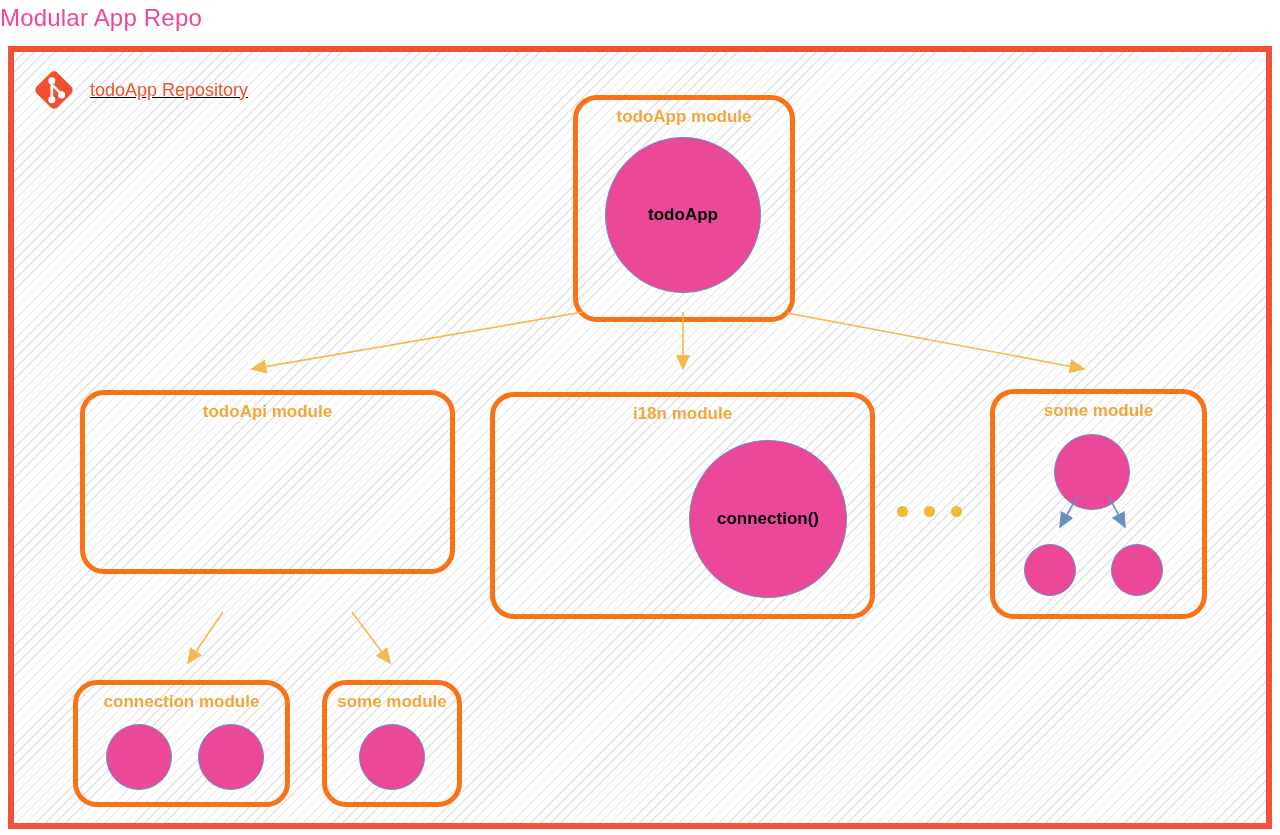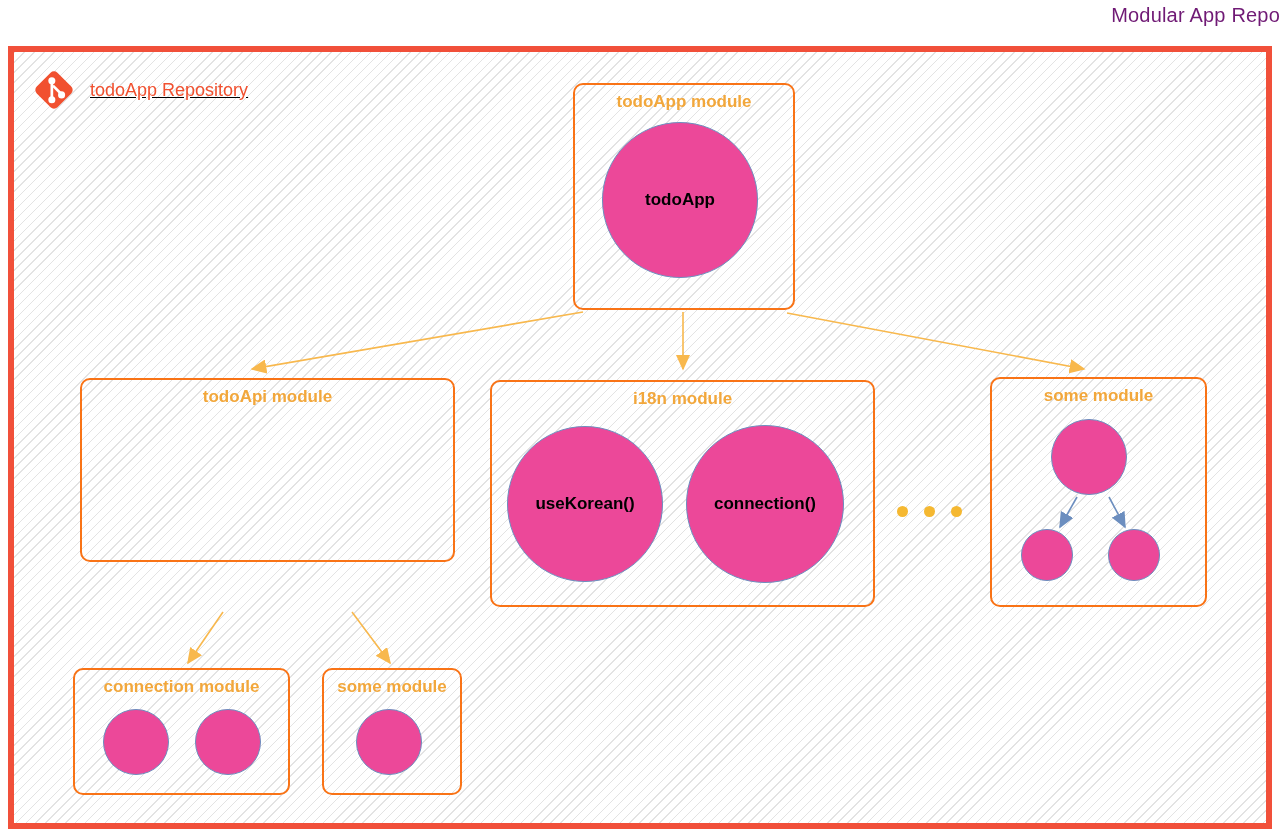--- a/index.html
+++ b/index.html
@@ -1,36 +1,36 @@
 <!DOCTYPE html>
 <html><head>
 <meta charset="utf-8">
 <style>
   html,body{margin:0;padding:0;background:#ffffff;}
   body{
     width:1280px;height:835px;position:relative;overflow:hidden;
     font-family:"Liberation Sans", sans-serif;
   }
   .page-title{
-    position:absolute;top:4px;left:0;width:100%;text-align:right;
-    font-size:20px;color:#701a75;letter-spacing:.2px;
+    position:absolute;top:4px;left:0;width:100%;text-align:left;
+    font-size:24px;color:#ec4899;letter-spacing:.2px;
   }
   .repo-frame{
     position:absolute;left:8px;top:46px;width:1264px;height:783px;
     box-sizing:border-box;border:6px solid #f1503a;
     background:
       repeating-linear-gradient(135deg,#e3e3e3 0,#e3e3e3 1px,transparent 1px,transparent 7px);
   }
   .repo-badge{
     position:absolute;left:14px;top:12px;display:flex;align-items:center;gap:10px;text-decoration:underline;
   }
   .repo-badge .label{font-size:18px;color:#f1502f;}
   .module{
     position:absolute;box-sizing:border-box;
-    border:2px solid #f97316;border-radius:10px;background:transparent;
+    border:5px solid #f97316;border-radius:24px;background:transparent;margin-top:12px;
   }
   .module-label{
     margin-top:7px;text-align:center;font-size:17px;font-weight:bold;color:#f2a73b;
     white-space:nowrap;
   }
   .node{
     position:absolute;border-radius:50%;
     background:#ec4899;border:1px solid #6c8ebf;box-sizing:border-box;
     display:flex;align-items:center;justify-content:center;
     font-size:17px;font-weight:bold;color:#000;text-align:center;
@@ -66,21 +66,20 @@
   <div class="module-label">todoApp module</div>
   <div class="node" style="left:27px;top:37px;width:156px;height:156px;">todoApp</div>
 </div>
 
 <div class="module" style="left:80px;top:378px;width:375px;height:184px;">
   <div class="module-label">todoApi module</div>
 </div>
 
 <div class="module" style="left:490px;top:380px;width:385px;height:227px;">
   <div class="module-label">i18n module</div>
-  <div class="node" style="left:15px;top:44px;width:156px;height:156px;">useKorean()</div>
   <div class="node" style="left:194px;top:43px;width:158px;height:158px;">connection()</div>
 </div>
 
 <div class="dot" style="left:897px;top:506px;"></div>
 <div class="dot" style="left:924px;top:506px;"></div>
 <div class="dot" style="left:951px;top:506px;"></div>
 
 <div class="module" style="left:990px;top:377px;width:217px;height:230px;">
   <div class="module-label">some module</div>
   <div class="node" style="left:59px;top:40px;width:76px;height:76px;"></div>

